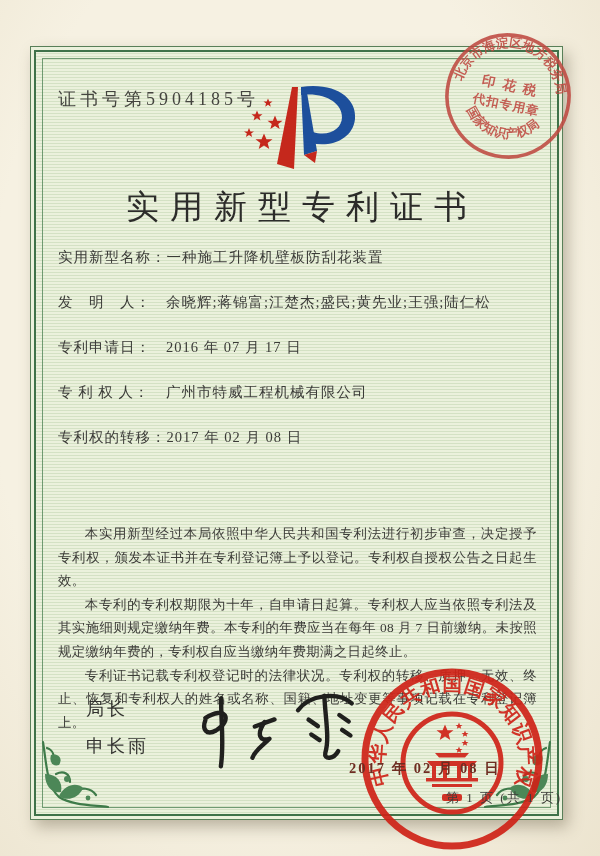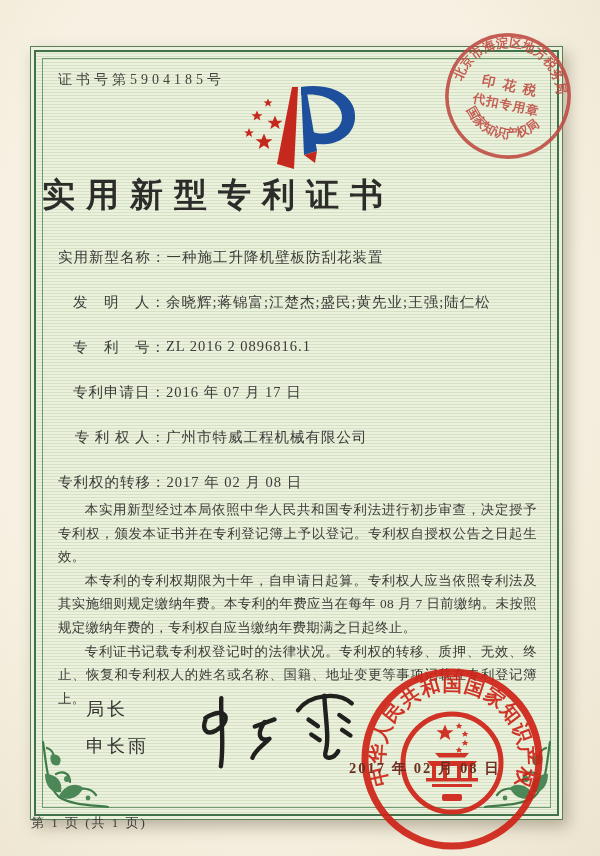--- a/index.html
+++ b/index.html
@@ -18,45 +18,45 @@
       inset 0 0 0 5px #3f7249,
       5px 7px 14px rgba(95,85,60,.38);
   }
   .inner-frame{
     position:absolute;inset:11px;border:1px solid rgba(72,126,80,.75);
   }
   .orn{position:absolute;width:80px;height:80px;pointer-events:none;}
   .orn.bl{left:-7px;bottom:-7px;}
   .orn.br{right:-7px;bottom:-7px;transform:scaleX(-1);}
   .cert-number{
-    position:absolute;left:27px;top:24px;
-    font-size:14px;letter-spacing:4px;color:#44443f;
+    position:absolute;left:27px;top:40px;
+    font-size:18px;letter-spacing:4px;color:#44443f;
   }
   .logo{position:absolute;left:50%;top:34px;transform:translateX(-50%);}
   .title{
-    position:absolute;left:0;right:0;top:126px;margin:0;
-    font-size:33px;font-weight:bold;letter-spacing:11px;color:#2c2c2a;text-indent:11px;
+    position:absolute;left:0;right:0;top:126px;margin:12px;text-align:center;
+    font-size:33px;font-weight:normal;letter-spacing:11px;color:#2c2c2a;text-indent:11px;
   }
   .fields{position:absolute;left:27px;right:20px;top:201px;}
   .field{display:flex;align-items:flex-start;height:45px;font-size:14.5px;color:#3b3b38;}
-  .field .lb{flex:0 0 108px;letter-spacing:1px;white-space:nowrap;text-align:right;}
+  .field .lb{flex:0 0 108px;letter-spacing:1px;white-space:nowrap;}
   .field .val{letter-spacing:1px;text-align:right;}
-  .paras{position:absolute;left:27px;right:25px;top:451px;color:#3c3c38;}
+  .paras{position:absolute;left:27px;right:25px;top:475px;color:#3c3c38;}
   .paras p{margin:0;font-size:13.4px;line-height:1.76;text-indent:2em;text-align:justify;letter-spacing:.4px;}
   .signer{position:absolute;left:55px;top:650px;font-size:18px;color:#333330;letter-spacing:3px;}
   .signer div{margin-bottom:13px;}
   .signature{position:absolute;left:162px;top:636px;transform:rotate(-3deg);}
   .seal{position:absolute;left:325px;top:616px;opacity:.92;}
   .issue-date{
     position:absolute;left:318px;top:712px;z-index:3;
     font-size:14.5px;font-weight:bold;color:#6e2d22;letter-spacing:2px;white-space:nowrap;
   }
   .footer{
-    position:absolute;left:0;right:0;top:742px;text-align:left;
-    font-size:13px;color:#3d3d39;letter-spacing:2px;margin-top:25px;
+    position:absolute;left:0;right:0;top:742px;text-align:right;
+    font-size:13px;color:#3d3d39;letter-spacing:2px;
   }
   .tax-stamp{position:absolute;left:438px;top:26px;transform:rotate(12deg);opacity:.88;}
   svg text{font-family:"Liberation Serif", serif;}
 </style>
 </head>
 <body>
 
 <div class="page">
 
   <div class="inner-frame">
@@ -116,24 +116,20 @@
   <h1 class="title">实用新型专利证书</h1>
 
   <div class="fields">
     <div class="field">
       <span class="lb">实用新型名称：</span>
       <span class="val">一种施工升降机壁板防刮花装置</span>
     </div>
     <div class="field">
       <span class="lb">发　明　人：</span>
       <span class="val">余晓辉;蒋锦富;江楚杰;盛民;黄先业;王强;陆仁松</span>
-    </div>
-    <div class="field">
-      <span class="lb">专　利　号：</span>
-      <span class="val">ZL 2016 2 0896816.1</span>
     </div>
     <div class="field">
       <span class="lb">专利申请日：</span>
       <span class="val">2016 年 07 月 17 日</span>
     </div>
     <div class="field">
       <span class="lb">专 利 权 人：</span>
       <span class="val">广州市特威工程机械有限公司</span>
     </div>
     <div class="field">

